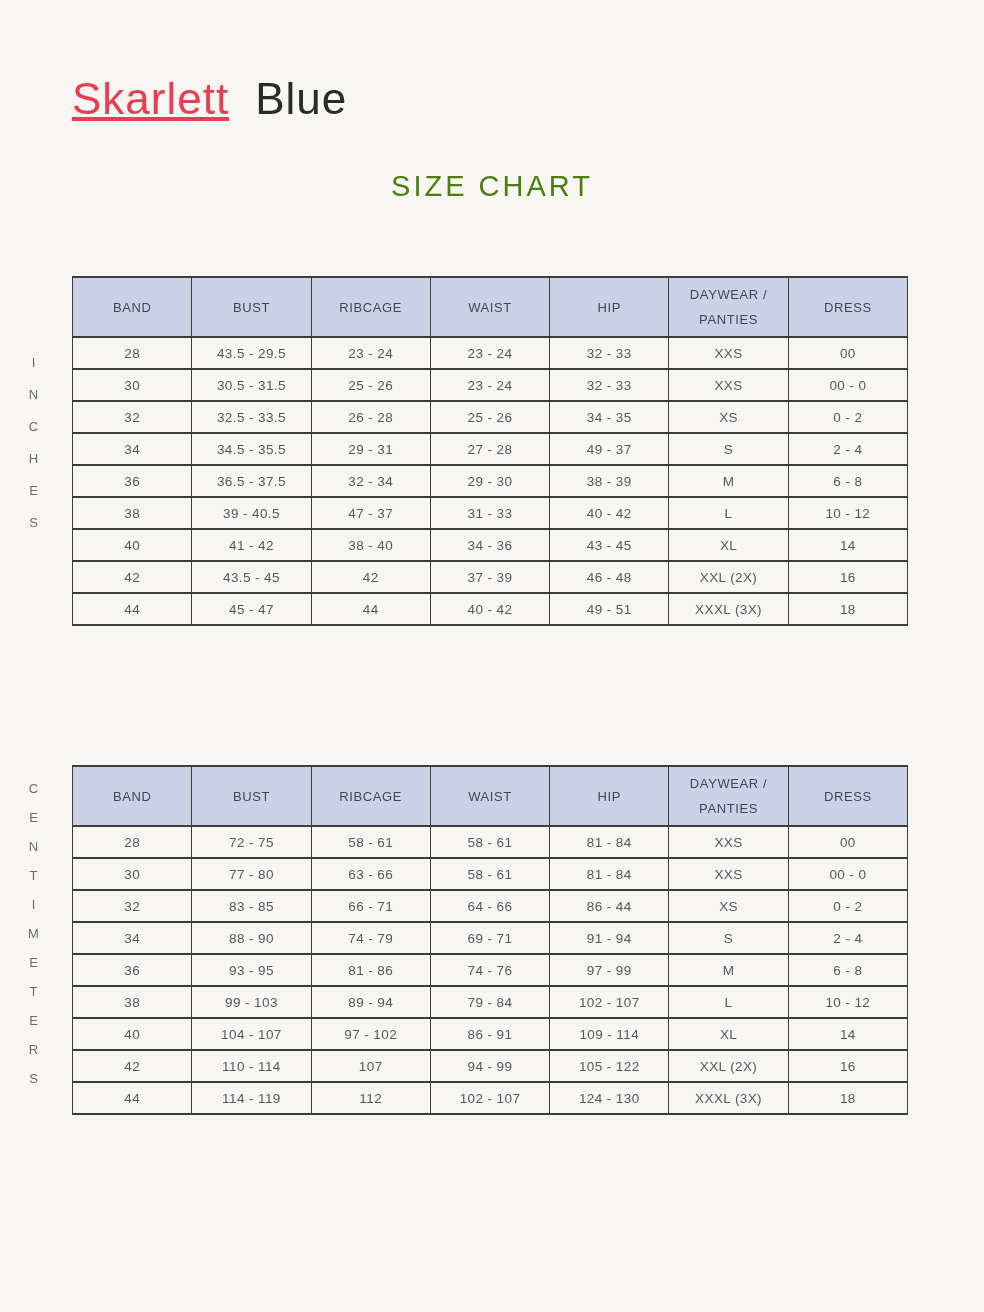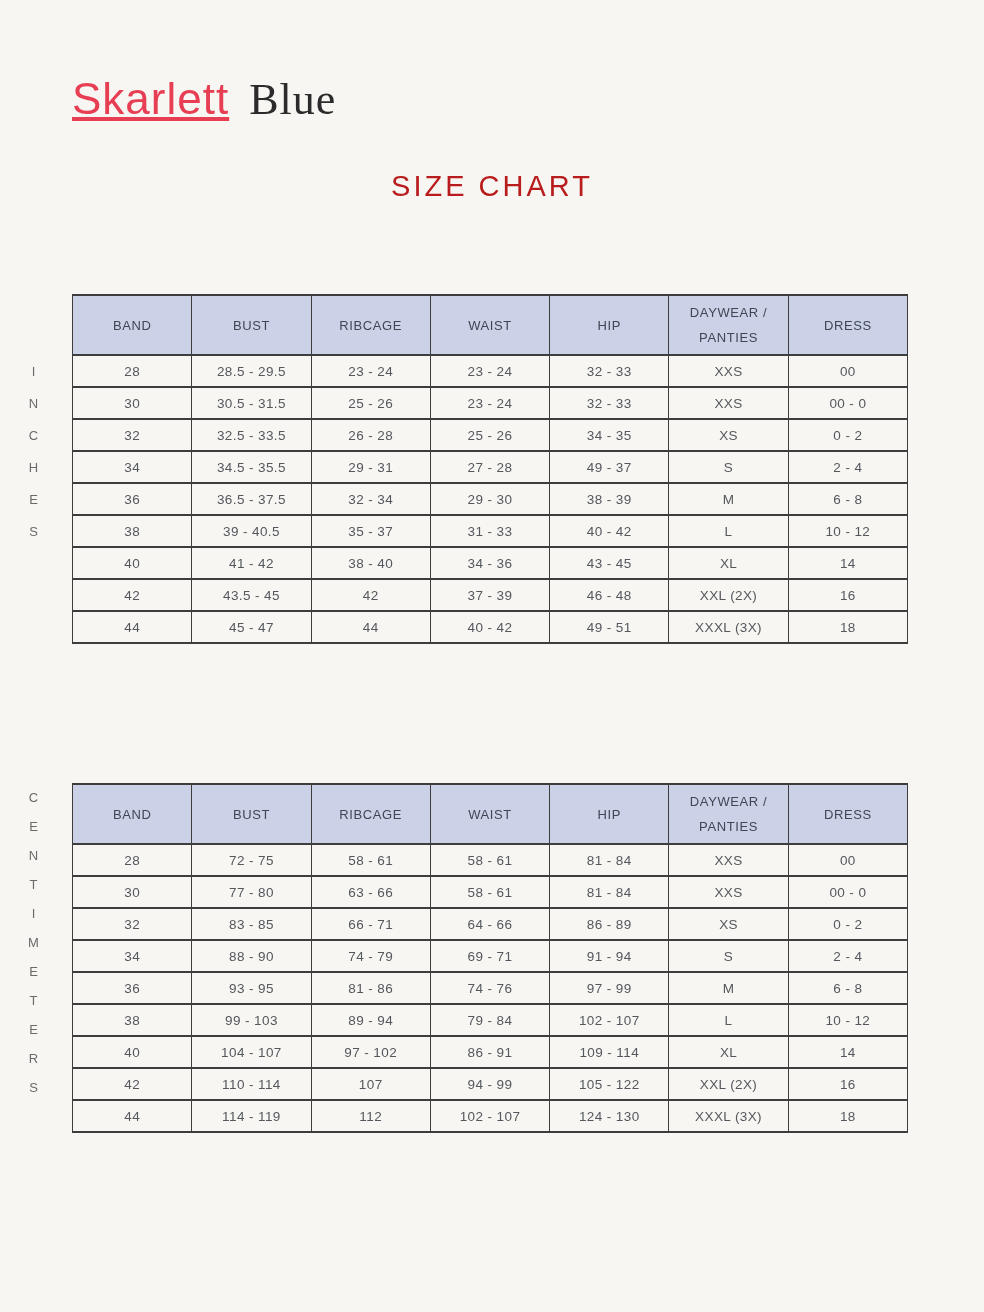--- a/index.html
+++ b/index.html
@@ -12,30 +12,30 @@
   }
   .logo {
     position: absolute;
     left: 72px; top: 74px;
     font-size: 44px;
     font-weight: 300;
     letter-spacing: 1px;
     white-space: nowrap;
   }
   .logo .brand-first { color: #e73e54; text-decoration: underline; }
-  .logo .brand-second { color: #2b2b2b; margin-left: 20px; font-family: Liberation Serif, serif; }
+  .logo .brand-second { color: #2b2b2b; margin-left: 26px; }
   .page-title {
     position: absolute;
     top: 170px; left: 0;
     width: 100%;
     text-align: center;
     font-size: 29px;
     font-weight: 300;
     letter-spacing: 3px;
-    color: #b91c1c;
+    color: #4d7c0f;
   }
   .table-section {
     position: absolute;
     left: 72px;
     width: 836px;
   }
   .section-inches { top: 276px; }
   .section-cm     { top: 765px; }
   .vertical-label {
     position: absolute;
@@ -47,21 +47,20 @@
     color: #6b6b6b;
     font-size: 13px;
     font-weight: 400;
   }
   .section-inches .vertical-label { letter-spacing: 17px; }
   .section-cm     .vertical-label { letter-spacing: 14px; }
   table.size-table {
     border-collapse: collapse;
     table-layout: fixed;
     width: 836px;
-    margin-top: 18px;
   }
   .size-table th, .size-table td {
     border: 1px solid #3d3d3d;
     border-top-width: 2px;
     border-bottom-width: 2px;
     text-align: center;
     vertical-align: middle;
   }
   .size-table th {
     background: #cbd2e7;
@@ -101,21 +100,21 @@
           <th>RIBCAGE</th>
           <th>WAIST</th>
           <th>HIP</th>
           <th>DAYWEAR / PANTIES</th>
           <th>DRESS</th>
         </tr>
       </thead>
       <tbody>
         <tr>
           <td>28</td>
-          <td>28.5 - 29.5</td>
+          <td>43.5 - 29.5</td>
           <td>23 - 24</td>
           <td>23 - 24</td>
           <td>32 - 33</td>
           <td>XXS</td>
           <td>00</td>
         </tr>
         <tr>
           <td>30</td>
           <td>30.5 - 31.5</td>
           <td>25 - 26</td>
@@ -147,21 +146,21 @@
           <td>36.5 - 37.5</td>
           <td>32 - 34</td>
           <td>29 - 30</td>
           <td>38 - 39</td>
           <td>M</td>
           <td>6 - 8</td>
         </tr>
         <tr>
           <td>38</td>
           <td>39 - 40.5</td>
-          <td>35 - 37</td>
+          <td>47 - 37</td>
           <td>31 - 33</td>
           <td>40 - 42</td>
           <td>L</td>
           <td>10 - 12</td>
         </tr>
         <tr>
           <td>40</td>
           <td>41 - 42</td>
           <td>38 - 40</td>
           <td>34 - 36</td>
@@ -222,21 +221,21 @@
           <td>58 - 61</td>
           <td>81 - 84</td>
           <td>XXS</td>
           <td>00 - 0</td>
         </tr>
         <tr>
           <td>32</td>
           <td>83 - 85</td>
           <td>66 - 71</td>
           <td>64 - 66</td>
-          <td>86 - 89</td>
+          <td>86 - 44</td>
           <td>XS</td>
           <td>0 - 2</td>
         </tr>
         <tr>
           <td>34</td>
           <td>88 - 90</td>
           <td>74 - 79</td>
           <td>69 - 71</td>
           <td>91 - 94</td>
           <td>S</td>

